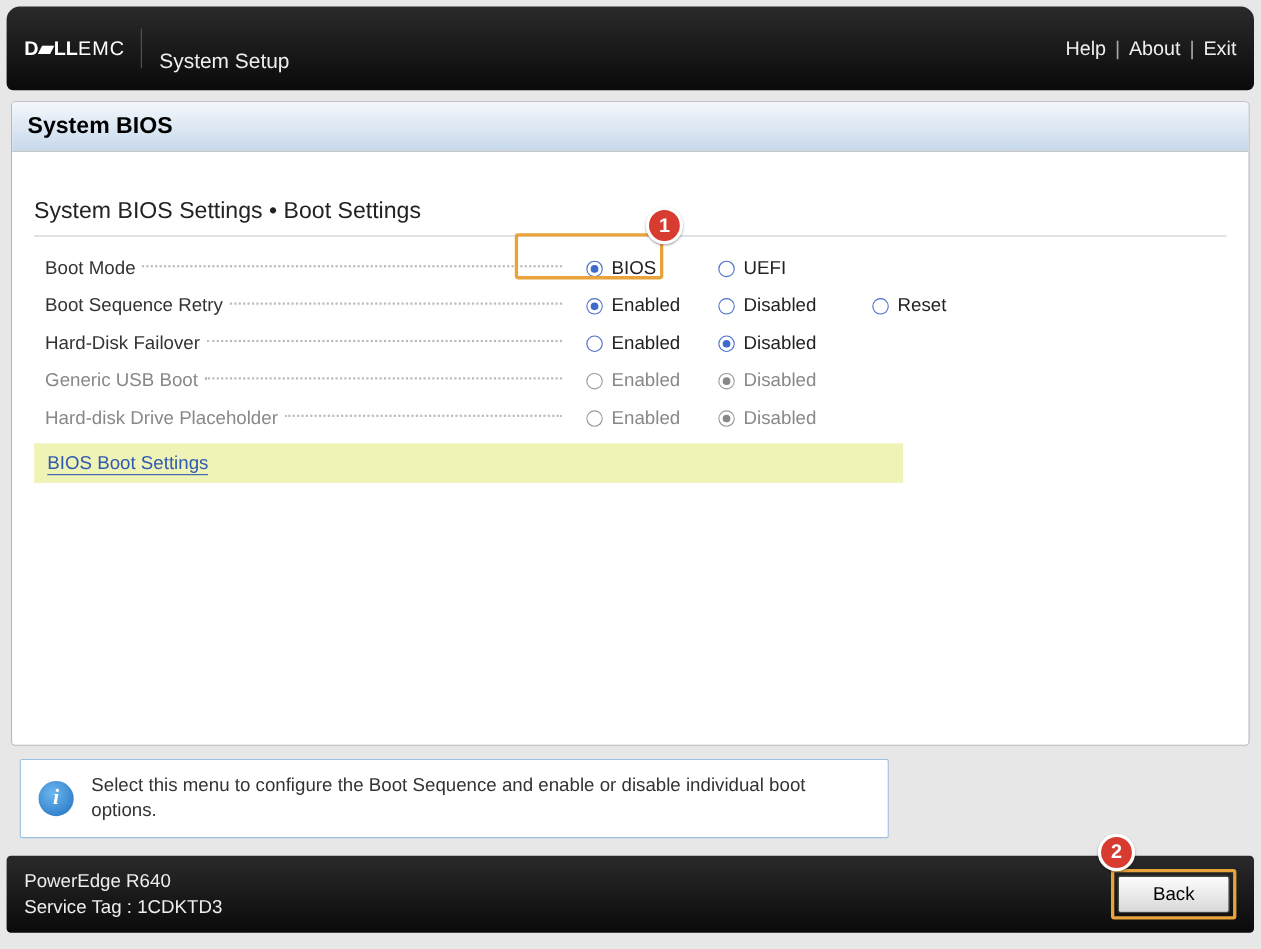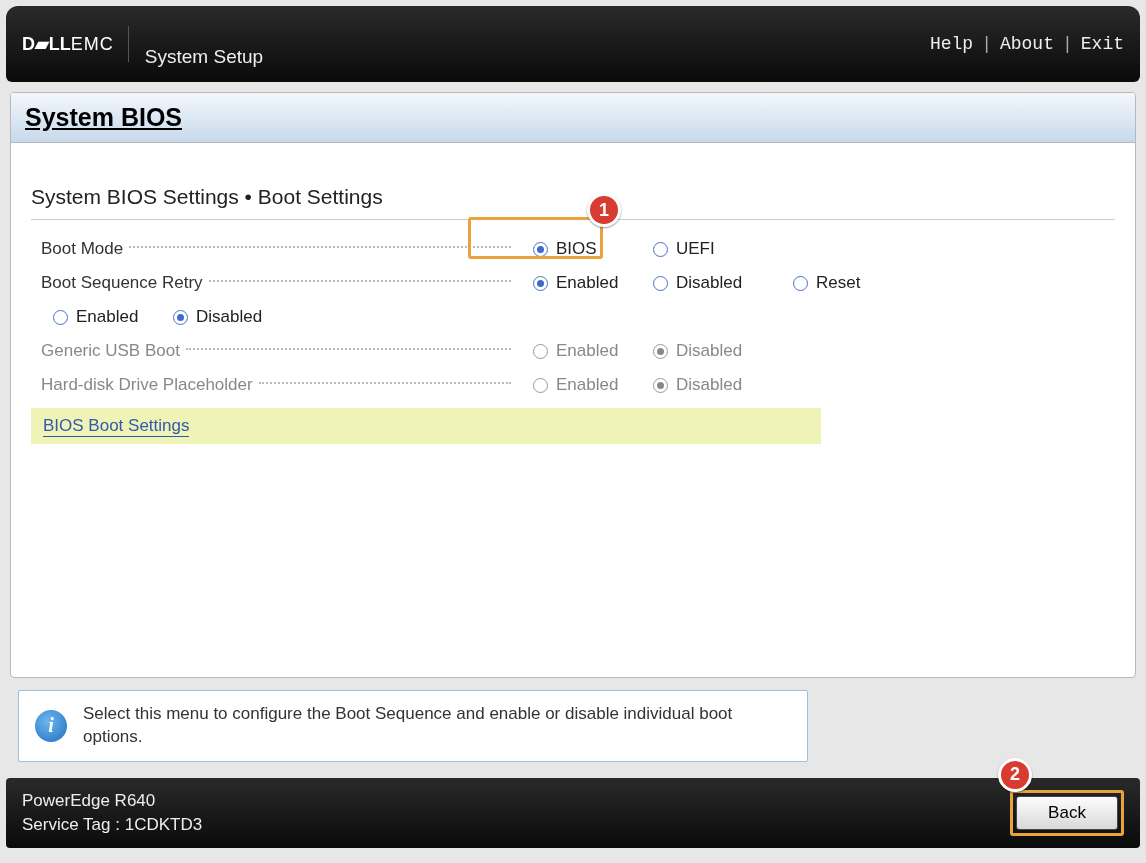--- a/index.html
+++ b/index.html
@@ -49,40 +49,40 @@
     padding-right: 14px;
     border-right: 1px solid #555;
     height: 36px; line-height: 36px;
   }
   .topbar .brand strong { font-weight: 700; letter-spacing: 0; }
   .topbar .apptitle { margin-left: 16px; font-size: 19px; color: #eee; margin-top: 25px; }
   .topbar .right {
     margin-left: auto;
     font-size: 18px;
     color: #eee;
-    display: flex; gap: 8px; align-items: center; font-family: Liberation Mono, monospace;
+    display: flex; gap: 8px; align-items: center;
   }
   .topbar .right span.sep { color: #aaa; }
 
   .main-panel {
     margin: 10px 10px 0 10px;
     border: 1px solid var(--panel-border);
     border-radius: 4px;
     background: var(--panel-bg);
     height: 586px;
     display: flex; flex-direction: column;
     overflow: hidden;
   }
   .panel-header {
     background: linear-gradient(var(--header-grad-a), var(--header-grad-b));
     border-bottom: 1px solid var(--panel-border);
     padding: 10px 14px;
   }
   .panel-header h1 {
-    margin: 0; font-size: 25px; font-weight: 700; color: var(--title-text); text-decoration: underline;
+    margin: 0; font-size: 21px; font-weight: 700; color: var(--title-text);
   }
   .panel-body {
     padding: 18px 20px;
     flex: 1;
     position: relative;
     margin-top: 24px;
   }
   .breadcrumb {
     font-size: 21px;
     color: #222;
@@ -282,20 +282,24 @@
             </div>
             <div class="col-c">
               <label>
                 <span class="radio"></span>
                 <span>Reset</span>
               </label>
             </div>
           </div>
         </div>
         <div class="row">
+          <div class="label-wrap">
+            <span class="label">Hard-Disk Failover</span>
+            <span class="dots"></span>
+          </div>
           <div class="opts">
             <div class="col-a">
               <label>
                 <span class="radio"></span>
                 <span>Enabled</span>
               </label>
             </div>
             <div class="col-b">
               <label>
                 <span class="radio selected"></span>

